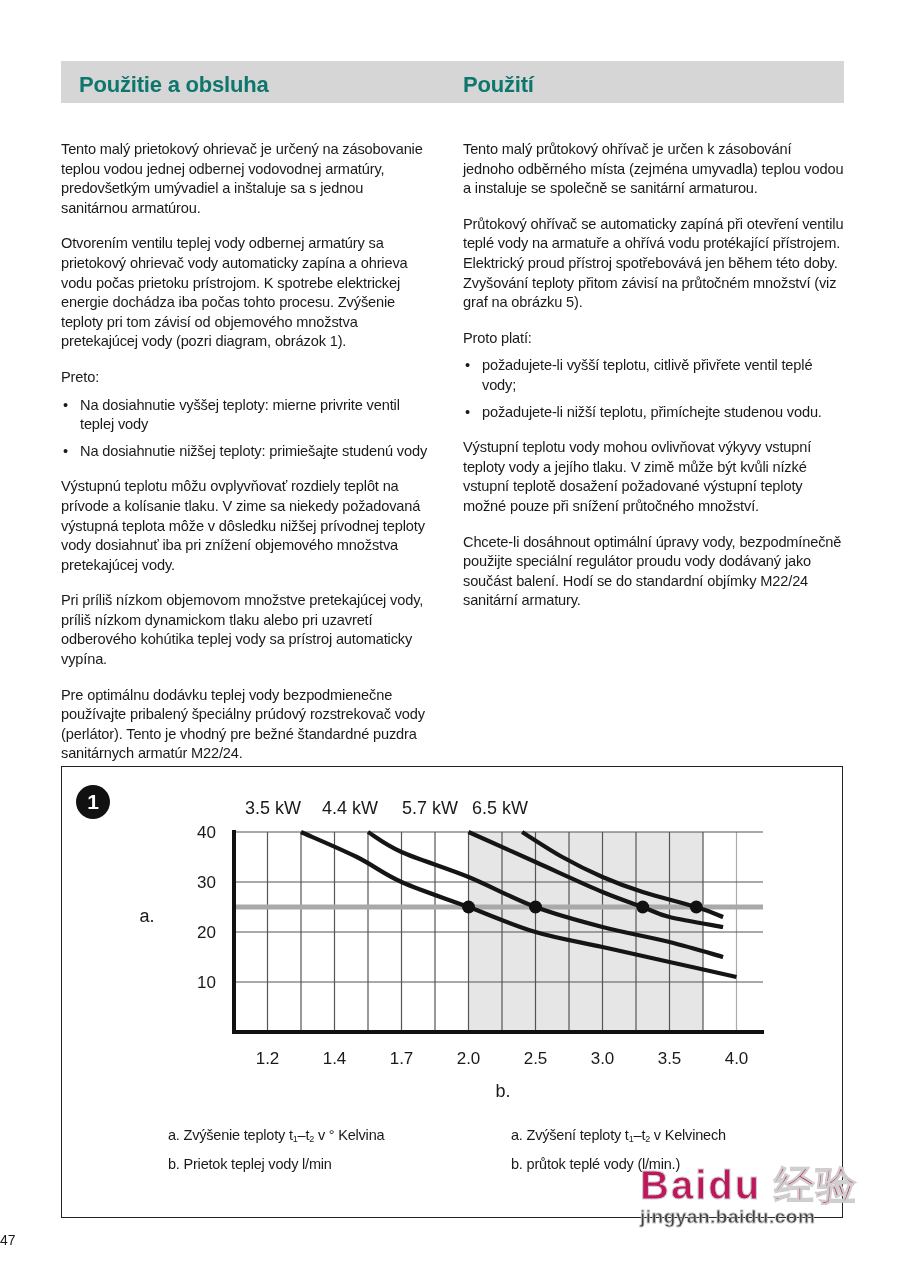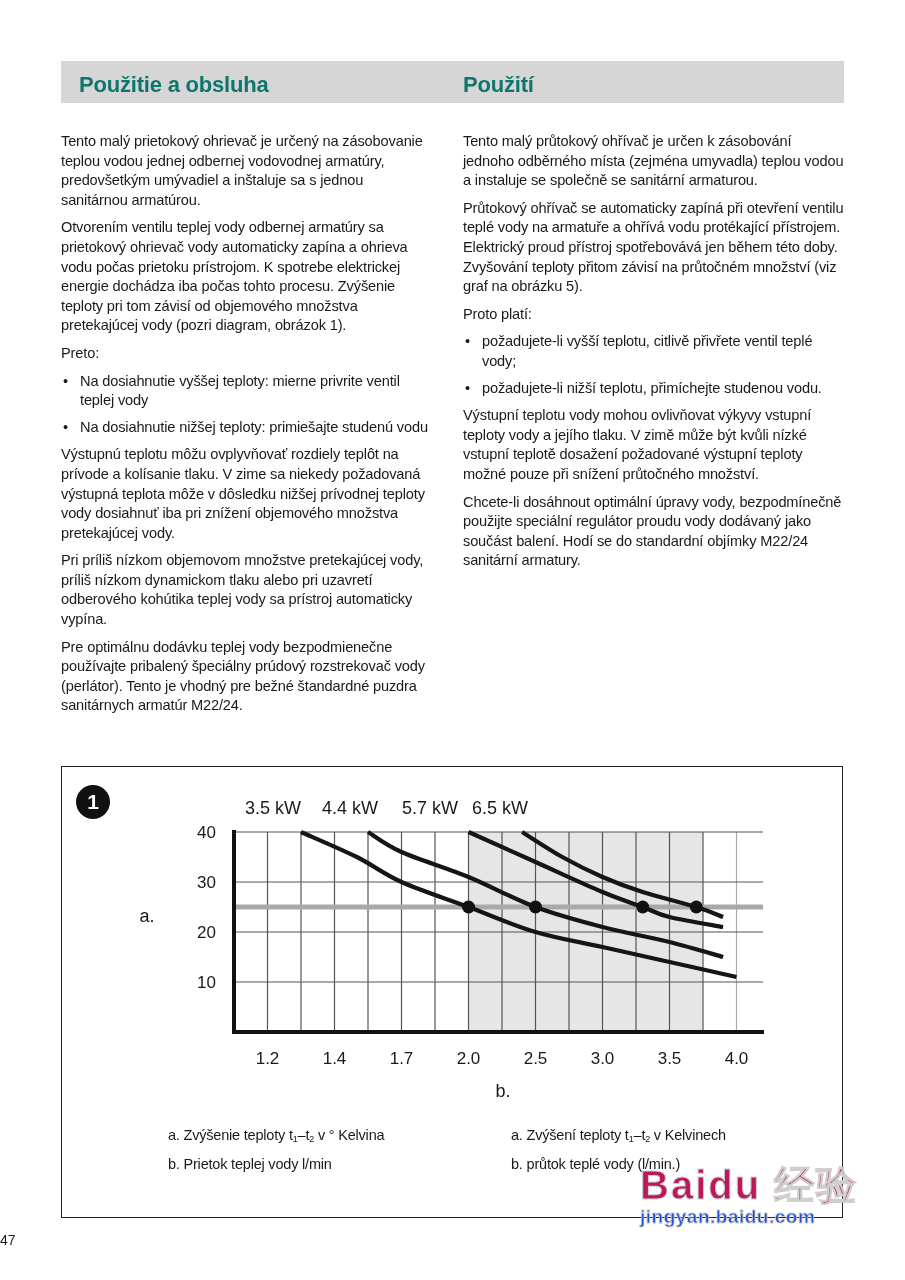--- a/index.html
+++ b/index.html
@@ -1,50 +1,50 @@
 <!DOCTYPE html>
 <html><head>
 <meta charset="utf-8">
 <style>
   html, body { margin:0; padding:0; background:#ffffff; }
   body { width:905px; height:1280px; position:relative; overflow:hidden;
          font-family:"Liberation Sans", "DejaVu Sans", sans-serif; color:#1a1a1a; }
   .header-bar { position:absolute; left:61px; top:61px; width:783px; height:42px; background:#d6d6d6; }
   .header-title { position:absolute; top:72px; font-size:22px; font-weight:bold; letter-spacing:-0.2px; color:#0f766e; }
   .col { position:absolute; top:124px; font-size:14.6px; line-height:19.6px; letter-spacing:-0.15px; }
-  .col p { margin:8px 0 8px 0; }
+  .col p { margin:16px 0 8px 0; }
   .col ul { margin:0 0 8px 0; padding:0; list-style:none; }
   .col li { position:relative; padding-left:19px; margin-bottom:7px; }
   .col li .bullet { position:absolute; left:2px; top:0; }
   .figure-box { position:absolute; left:61px; top:766px; width:782px; height:452px; border:1.3px solid #222; box-sizing:border-box; }
   .fig-badge { position:absolute; left:76px; top:785px; width:34px; height:34px; border-radius:50%; background:#111; color:#fff;
                font-weight:bold; font-size:21px; line-height:34px; text-align:center; }
   .chart-svg { position:absolute; left:0; top:0; }
   .legend { position:absolute; font-size:14.5px; line-height:25px; letter-spacing:-0.2px; }
   .legend sub { font-size:9px; vertical-align:-2px; }
   .page-num { position:absolute; left:0; width:905px; top:1232px; text-align:left; font-size:14px; }
   .watermark { position:absolute; left:640px; top:1148px; width:240px; height:80px; color:#e5e5e5; }
   .watermark .wm-main { position:absolute; left:0; top:10px; font-size:40px; font-weight:bold; letter-spacing:2px; color:#be185d;
                         -webkit-text-stroke:1px #cfcfcf; }
-  .watermark .wm-sub { position:absolute; left:0; top:58px; font-size:19px; font-weight:bold; color:#1d4ed8; -webkit-text-stroke:0.8px #c8c8c8; letter-spacing:0.5px; }
+  .watermark .wm-sub { position:absolute; left:0; top:58px; font-size:19px; font-weight:bold; color:#404040; -webkit-text-stroke:0.8px #c8c8c8; letter-spacing:0.5px; }
 </style>
 </head>
 <body>
 
 <div class="header-bar"></div>
 <div class="header-title" style="left:79px;">Použitie a obsluha</div>
 <div class="header-title" style="left:463px;">Použití</div>
 
 <div class="col" style="left:61px; width:372px;">
   <p>Tento malý prietokový ohrievač je určený na zásobovanie teplou vodou jednej odbernej vodovodnej armatúry, predovšetkým umývadiel a inštaluje sa s jednou sanitárnou armatúrou.</p>
   <p>Otvorením ventilu teplej vody odbernej armatúry sa prietokový ohrievač vody automaticky zapína a ohrieva vodu počas prietoku prístrojom. K spotrebe elektrickej energie dochádza iba počas tohto procesu. Zvýšenie teploty pri tom závisí od objemového množstva pretekajúcej vody (pozri diagram, obrázok 1).</p>
   <p>Preto:</p>
   <ul>
     <li><span class="bullet">•</span><span>Na dosiahnutie vyššej teploty: mierne privrite ventil teplej vody</span></li>
-    <li><span class="bullet">•</span><span>Na dosiahnutie nižšej teploty: primiešajte studenú vodu</span></li>
+    <li><span class="bullet">•</span><span>Na dosiahnutie nižšej teploty: primiešajte studenú vody</span></li>
   </ul>
   <p>Výstupnú teplotu môžu ovplyvňovať rozdiely teplôt na prívode a kolísanie tlaku. V zime sa niekedy požadovaná výstupná teplota môže v dôsledku nižšej prívodnej teploty vody dosiahnuť iba pri znížení objemového množstva pretekajúcej vody.</p>
   <p>Pri príliš nízkom objemovom množstve pretekajúcej vody, príliš nízkom dynamickom tlaku alebo pri uzavretí odberového kohútika teplej vody sa prístroj automaticky vypína.</p>
   <p>Pre optimálnu dodávku teplej vody bezpodmienečne používajte pribalený špeciálny prúdový rozstrekovač vody (perlátor). Tento je vhodný pre bežné štandardné puzdra sanitárnych armatúr M22/24.</p>
 </div>
 
 <div class="col" style="left:463px; width:382px;">
   <p>Tento malý průtokový ohřívač je určen k zásobování jednoho odběrného místa (zejména umyvadla) teplou vodou a instaluje se společně se sanitární armaturou.</p>
   <p>Průtokový ohřívač se automaticky zapíná při otevření ventilu teplé vody na armatuře a ohřívá vodu protékající přístrojem. Elektrický proud přístroj spotřebovává jen během této doby. Zvyšování teploty přitom závisí na průtočném množství (viz graf na obrázku 5).</p>
   <p>Proto platí:</p>

